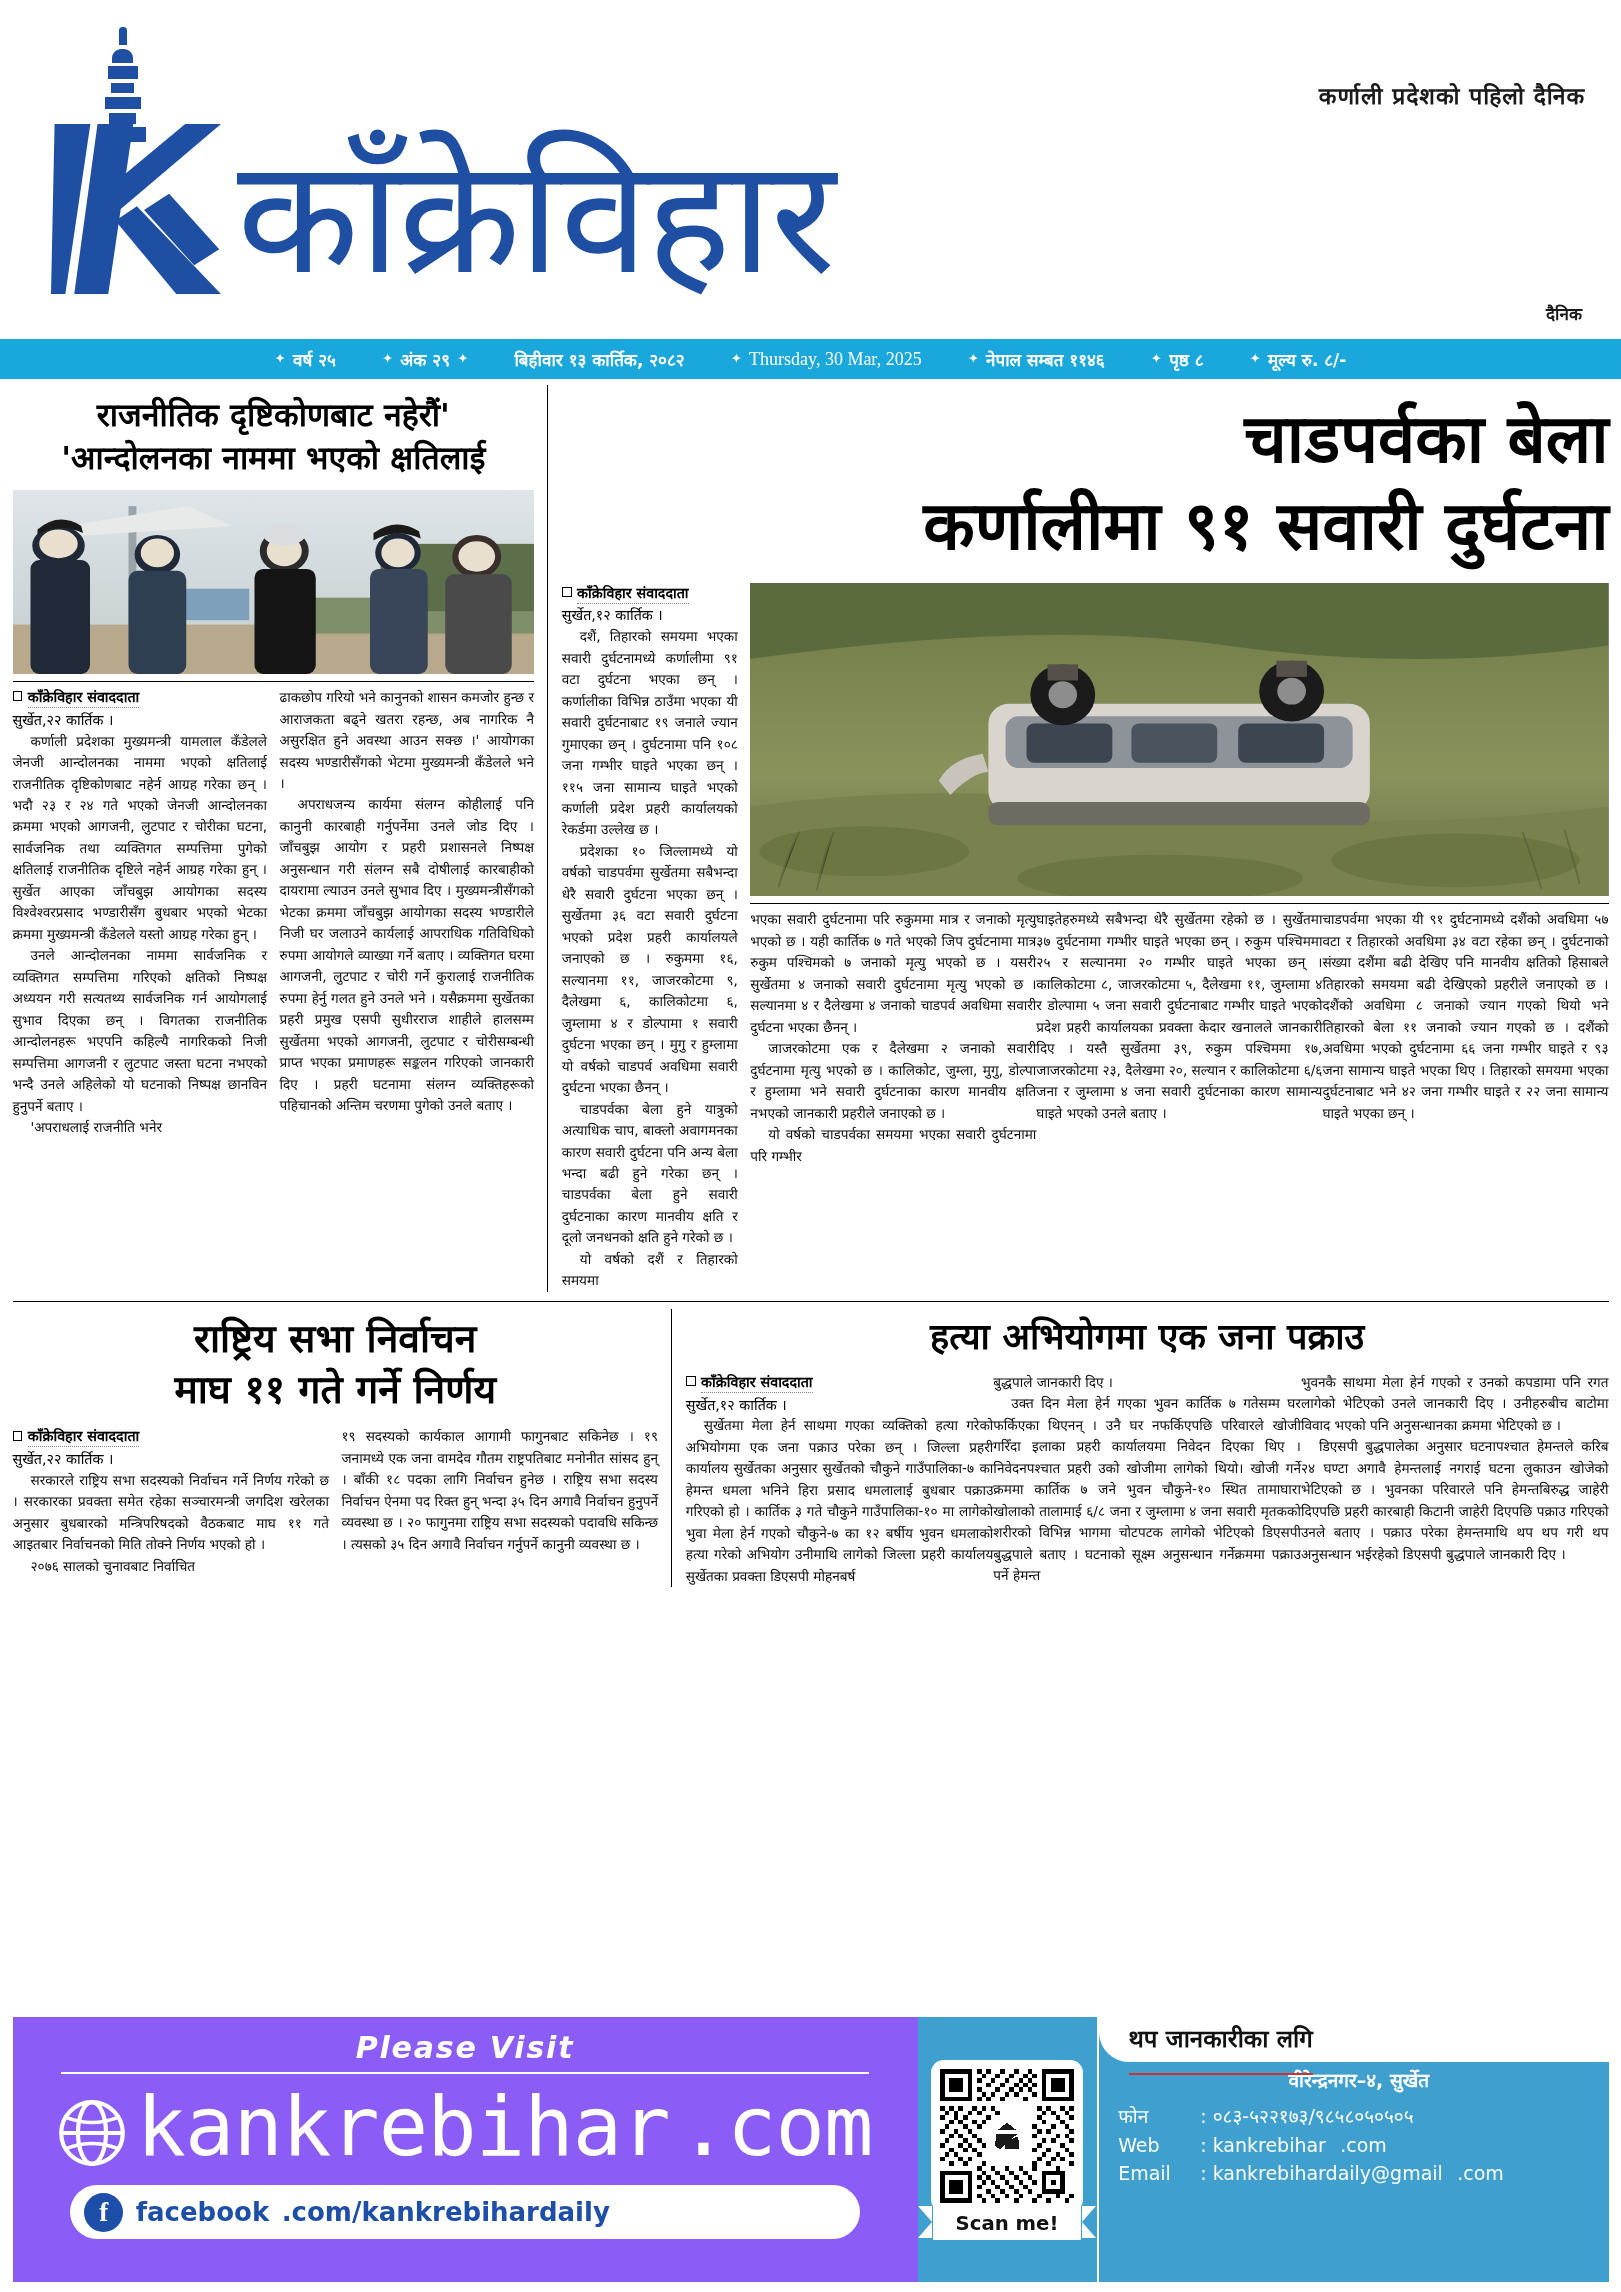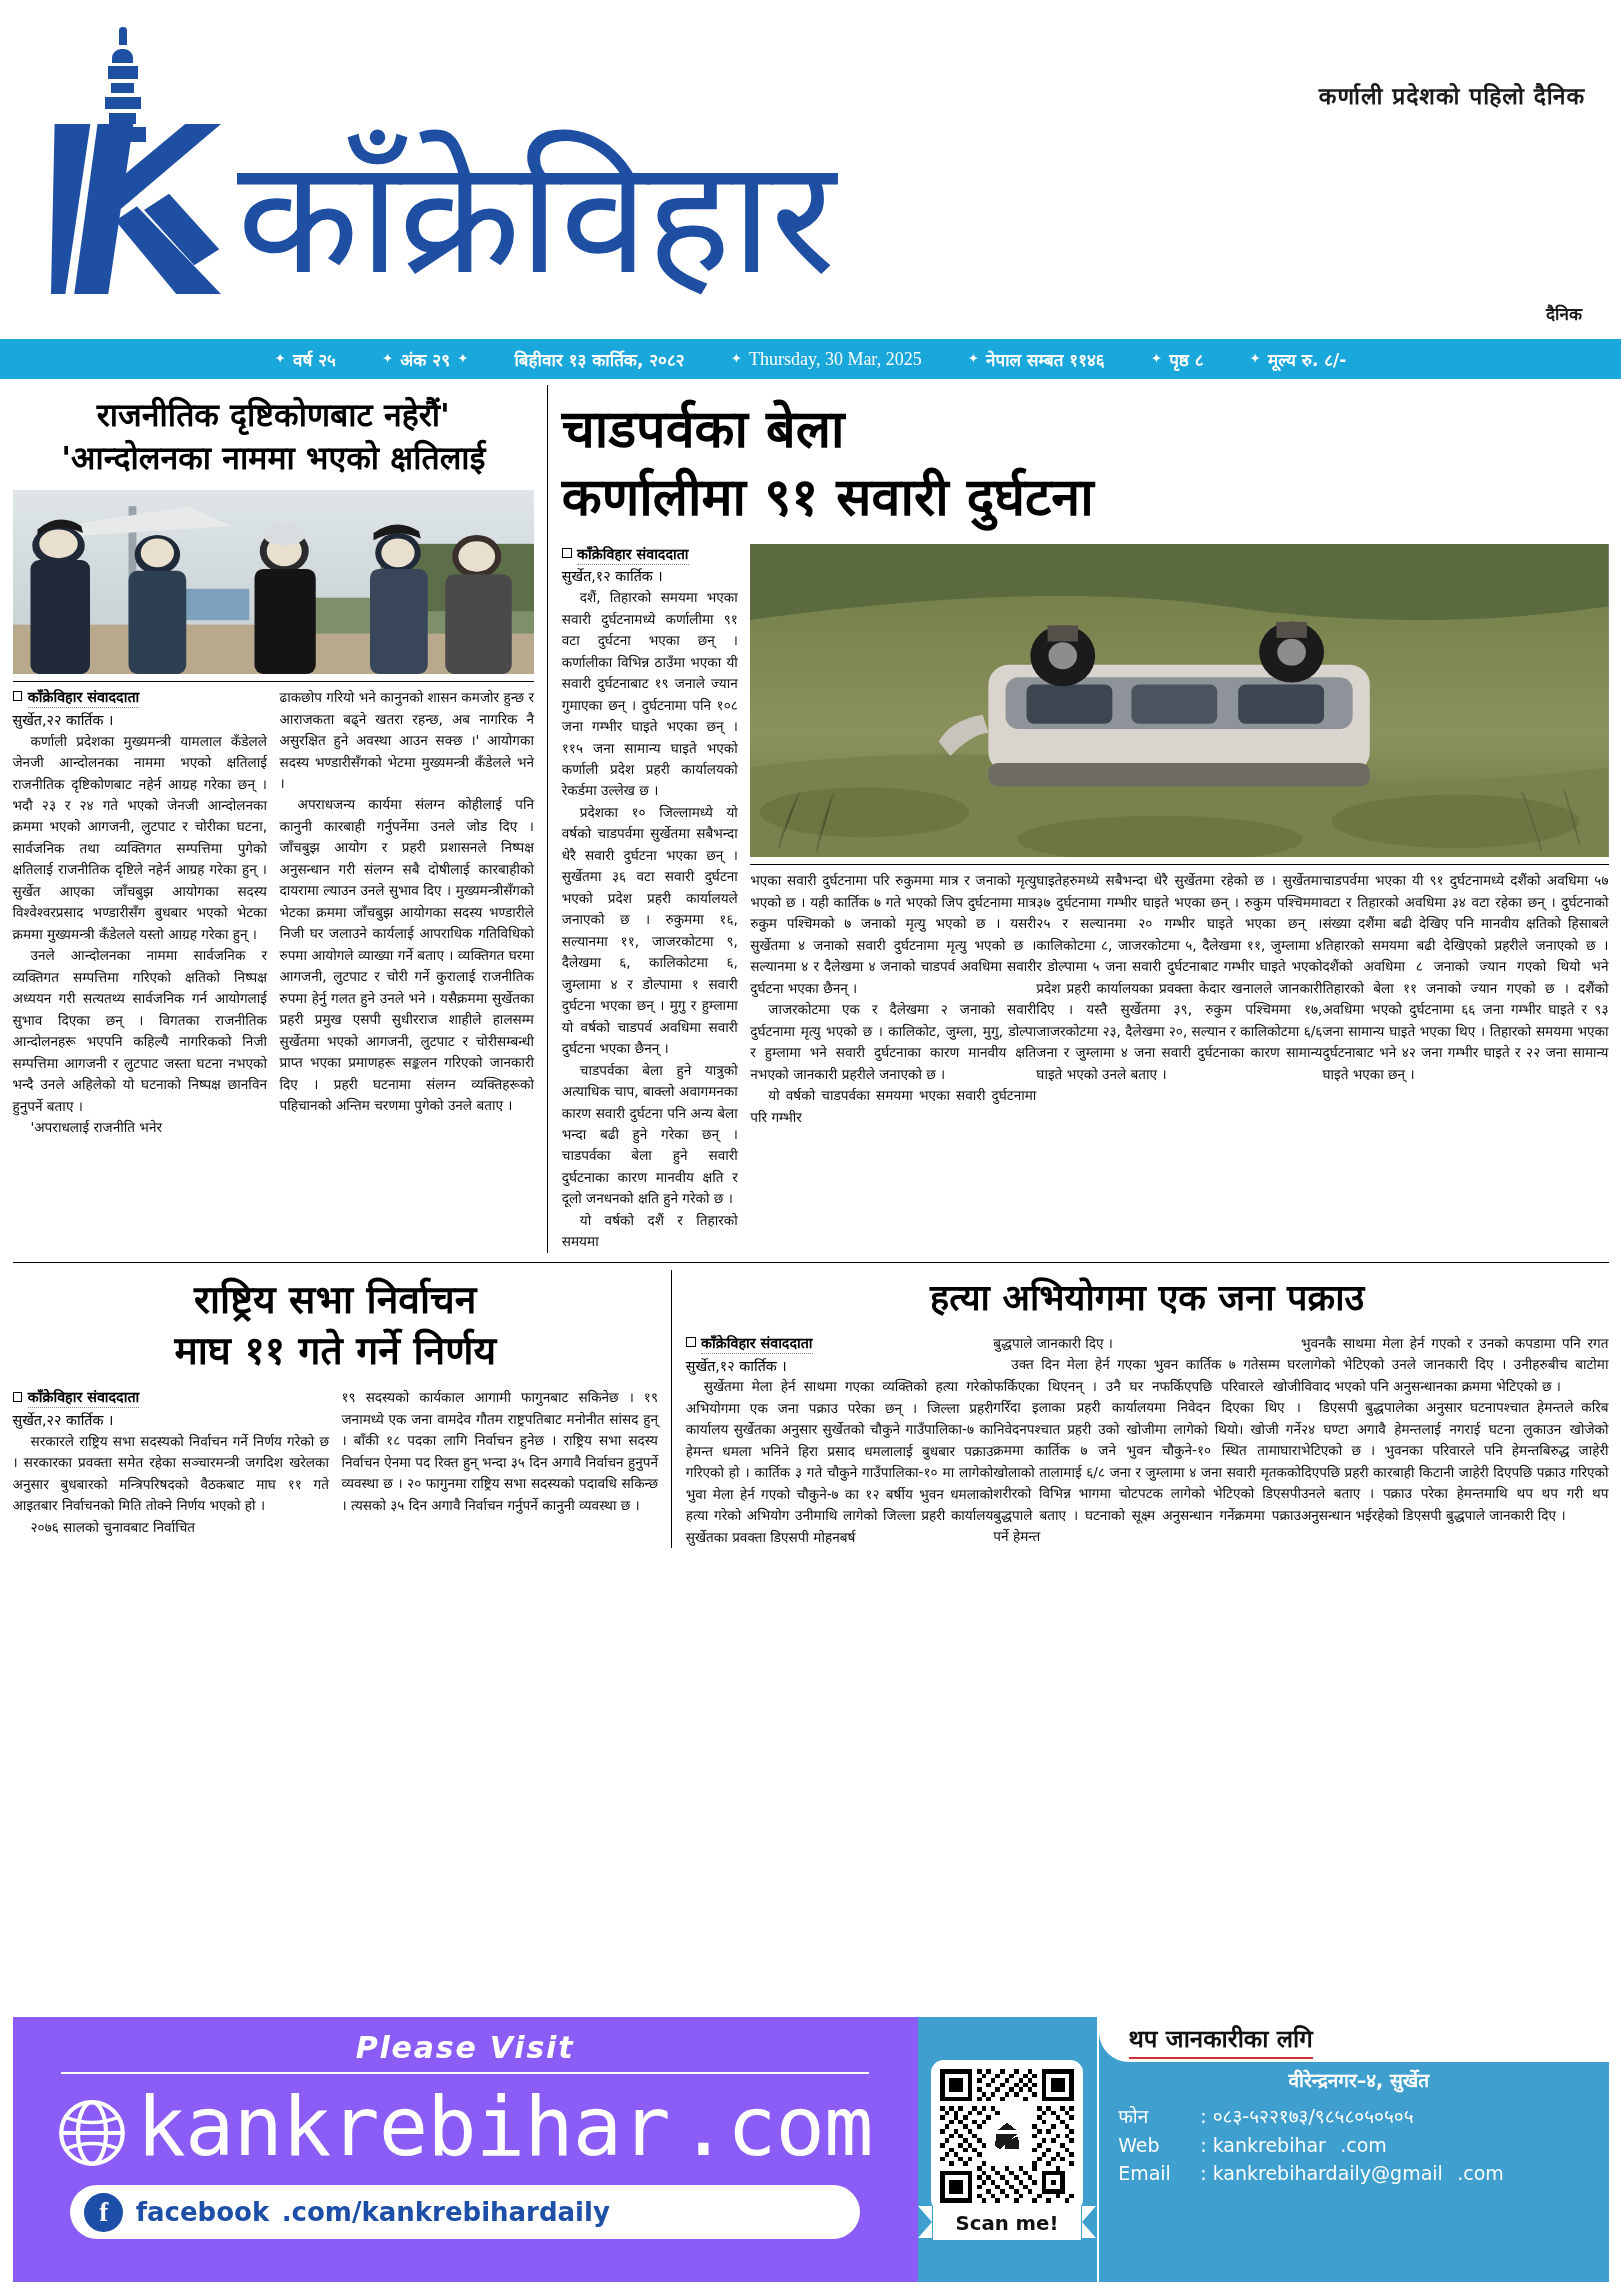--- a/index.html
+++ b/index.html
@@ -101,22 +101,22 @@
   }
   .bodytext p { margin-bottom: 0; text-indent: 18px; }
   .bodytext p.noind { text-indent: 0; }
 
   
   .right-top {
     flex: 1; border-left: 1.8px solid #000; padding-left: 14.3px;
   }
   .hl-lead {
     font-family: "DejaVu Sans", sans-serif;
-    font-weight: 700; font-size: 52px; line-height: 1.30;
-    text-align: left; color: #000; padding: 10.7px 0 12.5px;
+    font-weight: 700; font-size: 67px; line-height: 1.30;
+    text-align: right; color: #000; padding: 10.7px 0 12.5px;
   }
   .lead-body { display: flex; gap: 12.5px; }
   .lead-col1 { width: 176px; }
   .lead-rest { flex: 1; }
   .photo2 { width: 100%; height: 313px; }
 
   
   .rule-h { border-top: 1.8px solid #000; margin: 9px 0 0; }
 
   
@@ -184,21 +184,21 @@
     flex: 1; background:#3f9fce; position: relative; color:#fff;
     padding: 48px 9px 9px 19.7px; border-left: 2.7px solid #fff;
   }
   .ad-right .whitecap {
     position:absolute; left:0; top:0; right:0; height: 45px;
     background:#fff; border-bottom-left-radius: 30px;
   }
   .ad-right .cap-text {
     position:absolute; left: 30px; top: 3.6px; color:#111;
     font-size: 24px; font-weight: 700;
-    border-bottom: 2.7px solid #d03030; padding-bottom: 3px;
+    border-bottom: 2.7px solid #d03030; padding-bottom: 19px;
   }
   .co-name { font-size: 32px; font-weight: 700; text-align:center; margin-top: 9px;}
   .co-addr { font-size: 19px; font-weight: 700; text-align:center; margin-top: 1.8px;}
   .co-rows { margin-top: 9px; font-size: 19px; line-height: 1.5; }
   .co-rows .r { display:flex; }
   .co-rows .k { width: 82px; flex: 0 0 auto; }
   .co-rows .v { flex: 1; }
   .co-rows .v .sp { display:inline-block; width: 14.3px; }
 
   .photo-img { width: 100%; height: 100%; display:block; object-fit: cover; }

